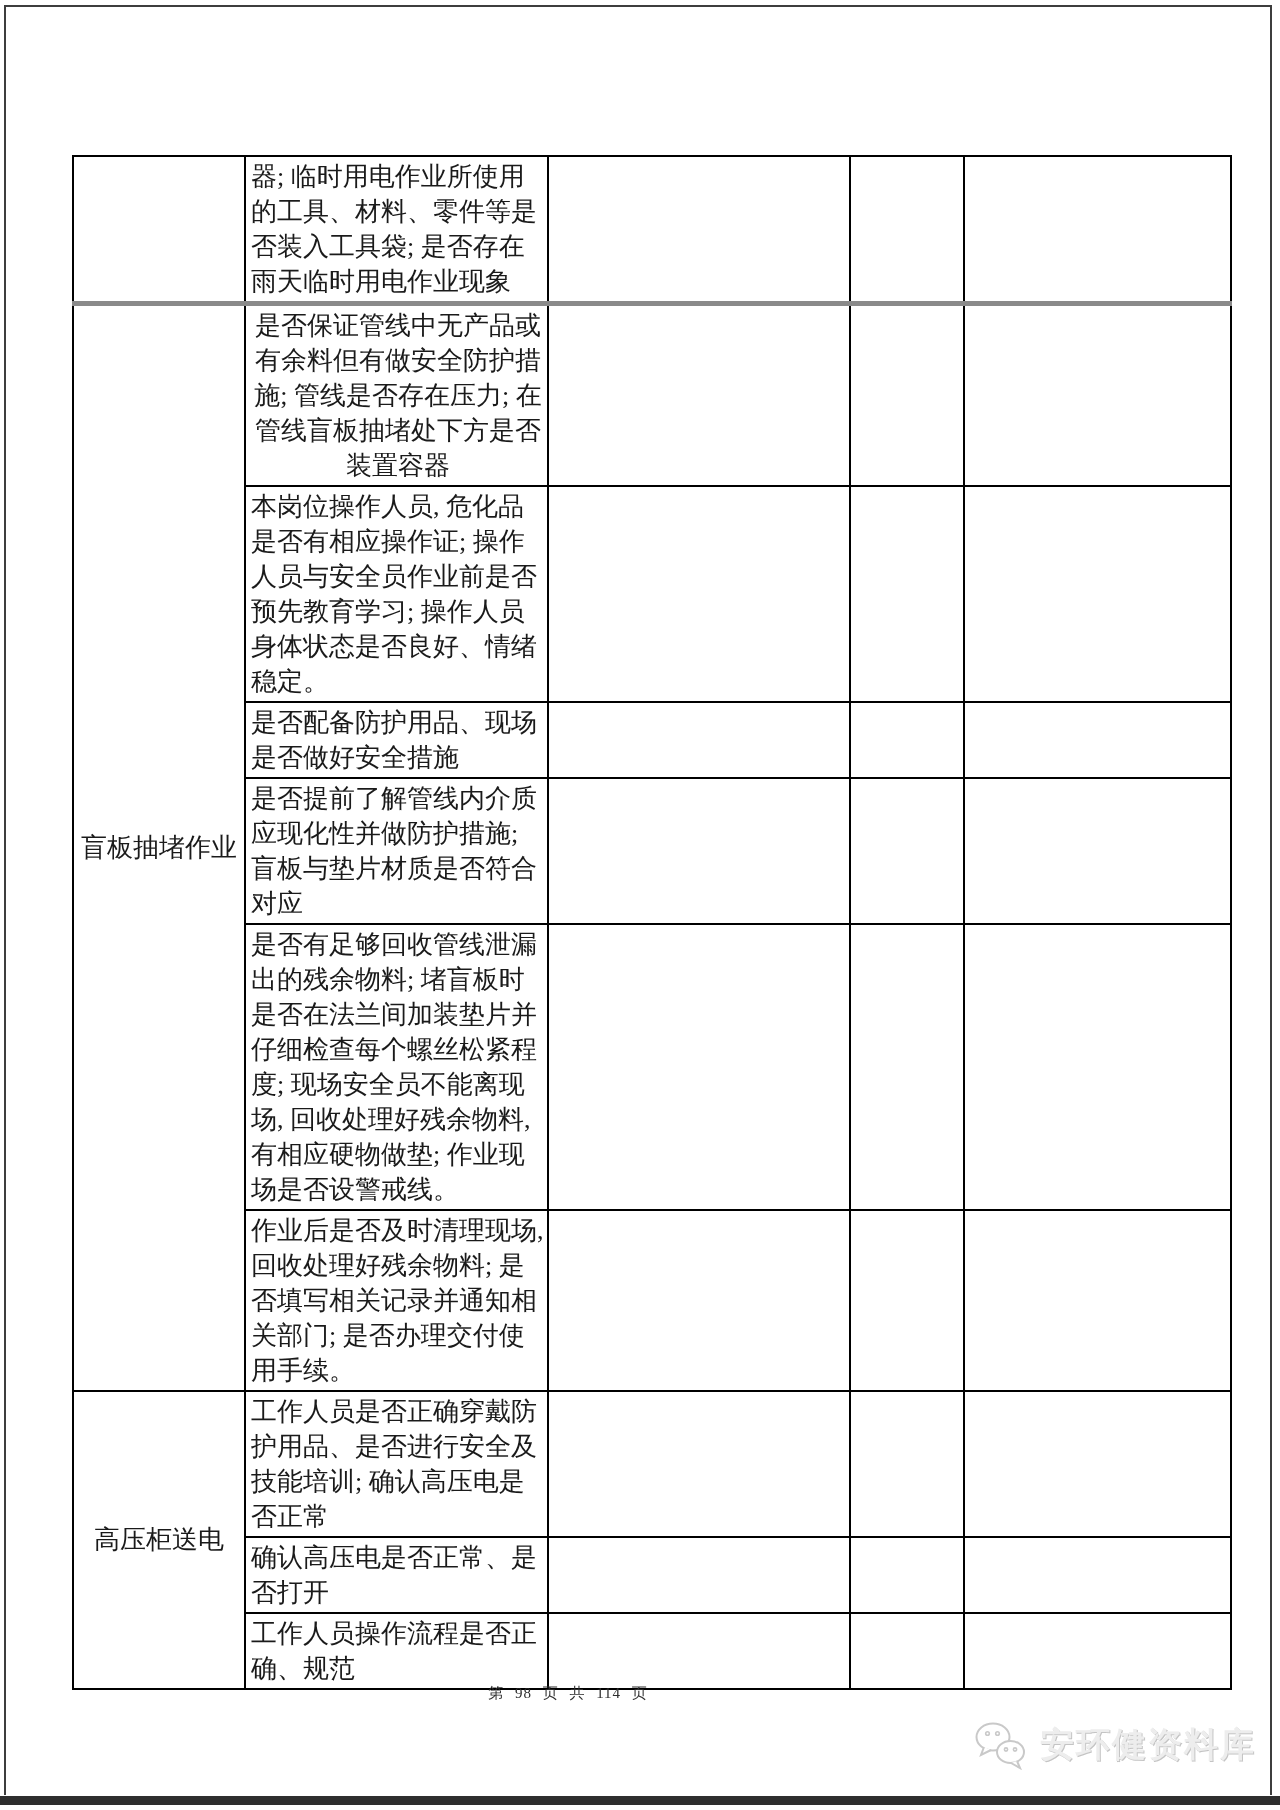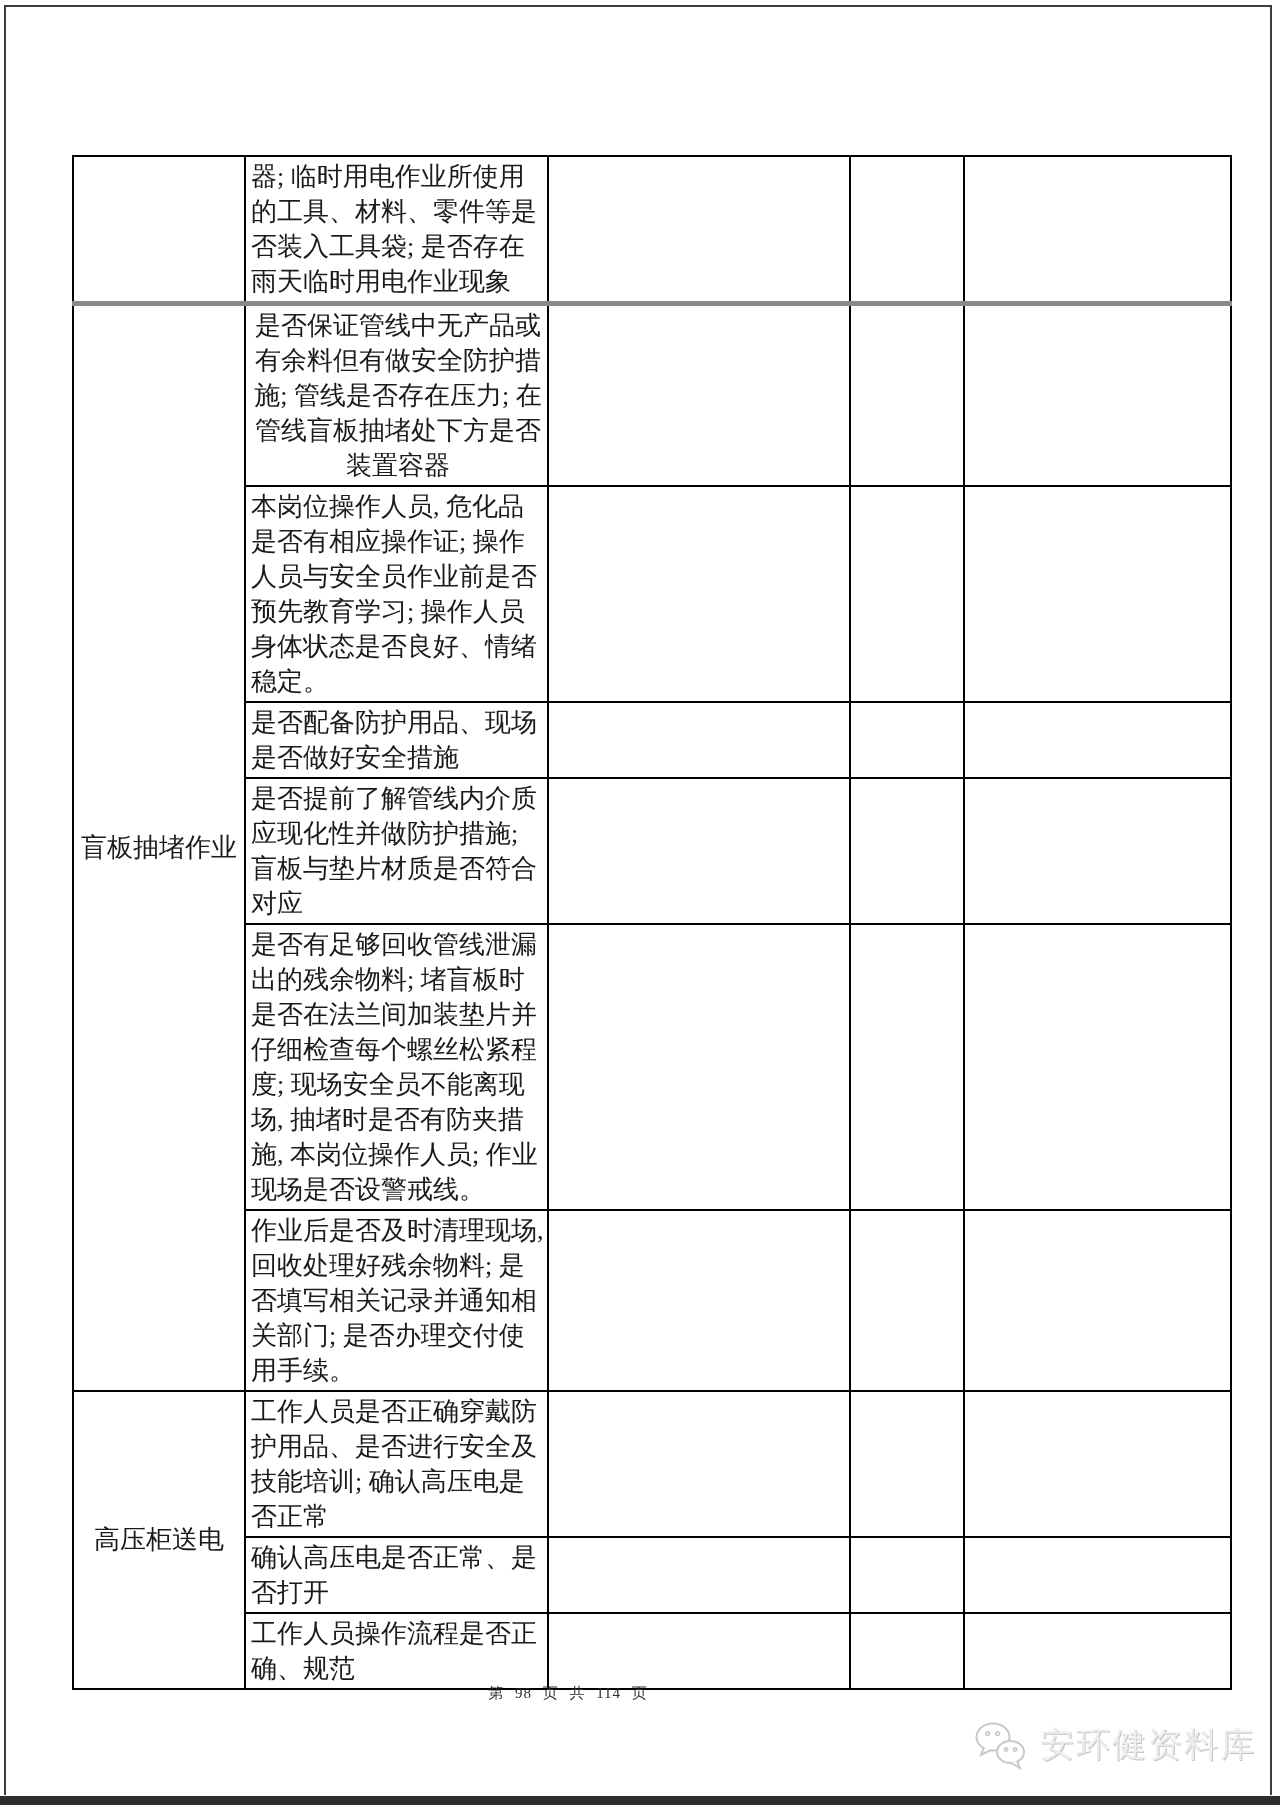--- a/index.html
+++ b/index.html
@@ -50,21 +50,21 @@
     text-align:center;
     font-size:15px;color:#2e2e2e;
     word-spacing:6px;letter-spacing:1px;
   }
   .watermark{
     position:absolute;left:972px;top:1720px;
     display:flex;align-items:center;gap:10px;
     user-select:none;
   }
   .watermark .wm-text{
-    font-size:34px;font-weight:normal;
+    font-size:34px;font-weight:bold;
     color:#ededed;
     text-shadow:1px 1px 0 #c4c4c4,-1px -1px 0 #ffffff;
     letter-spacing:2px;
     white-space:nowrap;
   }
   .wm-icon{display:block;}
 </style>
 </head>
 <body>
 
@@ -109,21 +109,21 @@
         <td class="blank"></td>
         <td class="blank"></td>
       </tr>
       <tr style="height:143px">
         <td class="desc">是否提前了解管线内介质应现化性并做防护措施; 盲板与垫片材质是否符合对应</td>
         <td class="blank"></td>
         <td class="blank"></td>
         <td class="blank"></td>
       </tr>
       <tr style="height:281px">
-        <td class="desc">是否有足够回收管线泄漏出的残余物料; 堵盲板时是否在法兰间加装垫片并仔细检查每个螺丝松紧程度; 现场安全员不能离现场, 抽堵时是否有防夹措施, 本岗位操作人员; 作业现场是否设警戒线。</td>
+        <td class="desc">是否有足够回收管线泄漏出的残余物料; 堵盲板时是否在法兰间加装垫片并仔细检查每个螺丝松紧程度; 现场安全员不能离现场, 回收处理好残余物料, 有相应硬物做垫; 作业现场是否设警戒线。</td>
         <td class="blank"></td>
         <td class="blank"></td>
         <td class="blank"></td>
       </tr>
       <tr style="height:175px">
         <td class="desc">作业后是否及时清理现场, 回收处理好残余物料; 是否填写相关记录并通知相关部门; 是否办理交付使用手续。</td>
         <td class="blank"></td>
         <td class="blank"></td>
         <td class="blank"></td>
       </tr>

